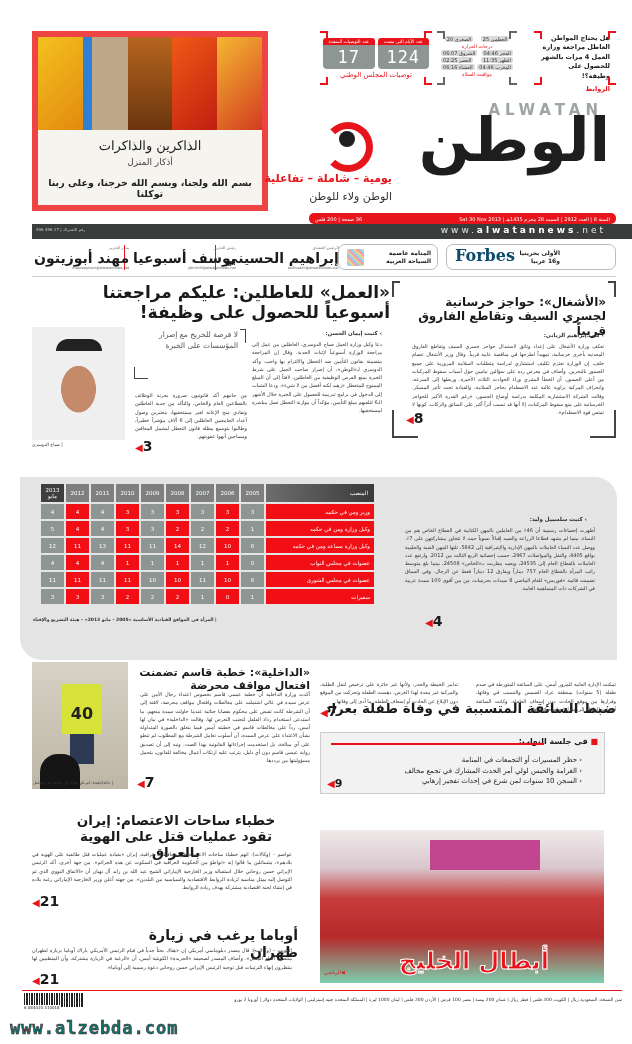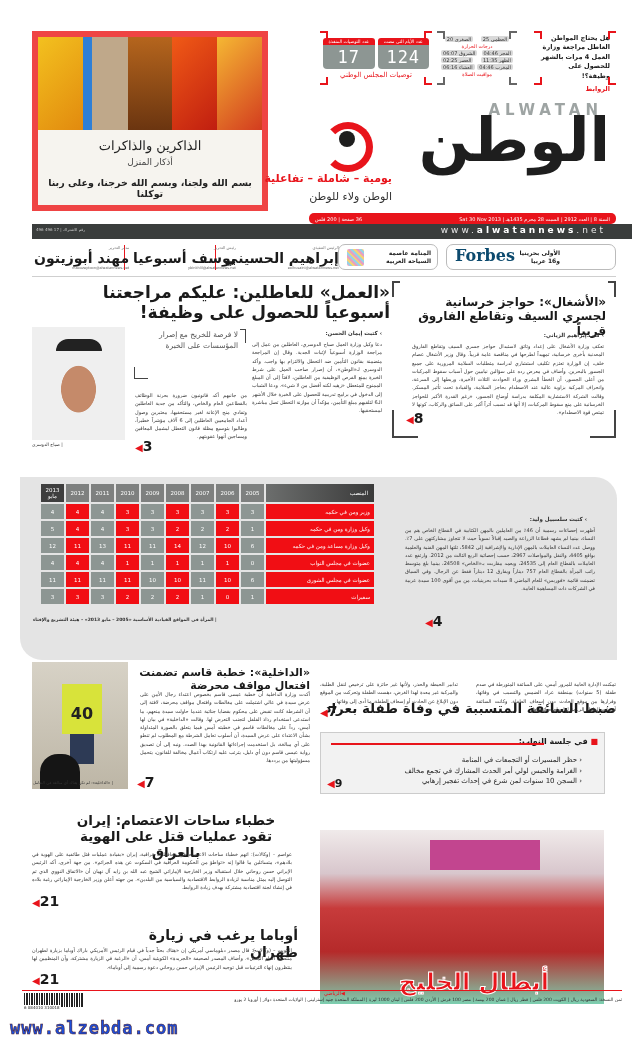--- a/index.html
+++ b/index.html
@@ -63,30 +63,30 @@
   .photo-man { left: 32px; top: 327px; width: 93px; height: 113px; background: radial-gradient(ellipse at 50% 55%, #c58a6a 0 26%, #efefef 27% 100%); }
   .photo-man .ig { position: absolute; left: 24px; top: 12px; width: 46px; height: 12px; border-radius: 12px 12px 0 0; background: #222; }
   .photo-police { left: 32px; top: 662px; width: 96px; height: 127px; background: linear-gradient(180deg,#d7d2c6 0%,#bdb6a6 100%); overflow: hidden; }
   .photo-police .vest { position: absolute; left: 30px; top: 22px; width: 40px; height: 50px; background: #d8e33a; color: #222; font-weight: bold; font-size: 16px; text-align: center; line-height: 60px; }
   .photo-police .leg { position: absolute; left: 38px; top: 72px; width: 24px; height: 30px; background: #2d3a55; }
   .photo-police .woman { position: absolute; left: 8px; top: 92px; width: 40px; height: 40px; background: #151515; border-radius: 18px 18px 0 0; }
   .tight { left: 320px; top: 703px; width: 285px; height: 85px; border: 1px solid #ccc; background: #f2f2f2; }
   .tight .h { font-size: 8px; font-weight: bold; position: absolute; right: 6px; top: 4px; }
   .tight .line { position: absolute; right: 60px; left: 10px; top: 10px; height: 2px; background: #e8141b; }
   .tight ul { list-style: none; position: absolute; right: 22px; top: 22px; font-size: 7px; line-height: 1.5; color: #222; }
-  .sport { left: 320px; top: 830px; width: 284px; height: 174px; background: linear-gradient(180deg,#f0eaea 0%,#d8c6cc 25%,#c73b3b 45%,#b52a2a 70%,#7ccfb0 100%); overflow: hidden; }
+  .sport { left: 320px; top: 830px; width: 284px; height: 153px; background: linear-gradient(180deg,#f0eaea 0%,#d8c6cc 25%,#c73b3b 45%,#b52a2a 70%,#7ccfb0 100%); overflow: hidden; }
   .sport .banner { position: absolute; left: 110px; top: 10px; width: 110px; height: 30px; background: #c2458f; }
   .sport .title { position: absolute; right: 55px; bottom: 8px; font-size: 24px; font-weight: bold; color: #e8141b; -webkit-text-stroke: 1px #fff; }
   .sport .sec { position: absolute; left: 4px; bottom: 8px; font-size: 5px; color: #e8141b; }
   .footer { left: 22px; top: 990px; width: 600px; height: 22px; border-top: 1px solid #e8141b; }
   .barcode { position: absolute; left: 2px; top: 2px; width: 60px; height: 14px; background: repeating-linear-gradient(90deg,#222 0 1px,#fff 1px 2px,#222 2px 4px,#fff 4px 5px); }
   .barcode-num { position: absolute; left: 2px; top: 14px; font-size: 4px; direction: ltr; background: #fff; }
   .prices { position: absolute; right: 0; top: 6px; font-size: 4.5px; color: #333; }
   .promo { left: 0; top: 1016px; width: 632px; height: 28px; }
-  .promo .site { position: absolute; left: 10px; top: 2px; font-family: "DejaVu Sans Mono", monospace; font-weight: bold; font-size: 17px; color: #1d4ed8; letter-spacing: 1px; direction: ltr; -webkit-text-stroke: 0.5px #4e1a20; }
+  .promo .site { position: absolute; left: 10px; top: 2px; font-family: "DejaVu Sans Mono", monospace; font-weight: bold; font-size: 17px; color: #0f766e; letter-spacing: 1px; direction: ltr; -webkit-text-stroke: 0.5px #4e1a20; }
   .promo .slogan { position: absolute; right: 10px; top: 3px; font-size: 13px; font-weight: bold; color: #5c7cab; -webkit-text-stroke: 0.4px #233e6b; }
 </style>
 </head>
 <body>
 
 <div class="abs hdr-art">
   <div class="strip">
     <div style="background:linear-gradient(135deg,#f3c11f,#e28a0e)"></div>
     <div style="background:linear-gradient(90deg,#2e7fd6 0 20%,#bfa88a 20% 100%)"></div>
     <div style="background:linear-gradient(180deg,#b5651d,#6b3510)"></div>

